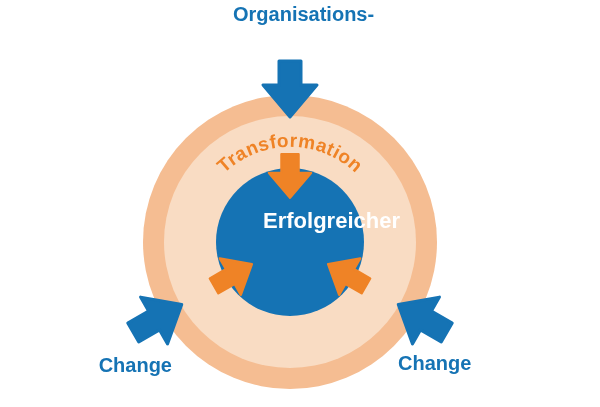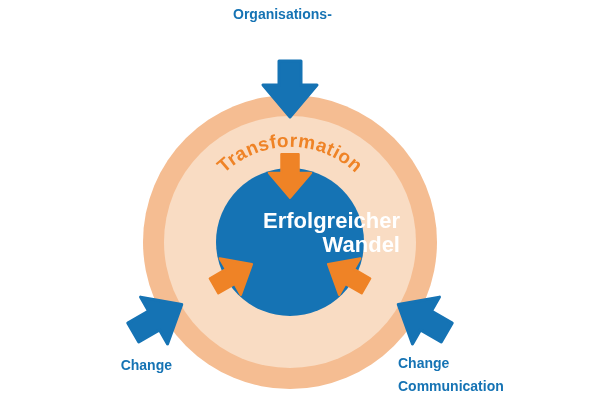--- a/index.html
+++ b/index.html
@@ -16,21 +16,21 @@
     font-family: "Liberation Sans", "DejaVu Sans", sans-serif;
   }
   .stage svg {
     position: absolute;
     left: 0;
     top: 0;
   }
   .label {
     position: absolute;
     font-weight: bold;
-    font-size: 14px;
+    font-size: 20px;
     line-height: 25px;
     color: #1573B4;
     white-space: nowrap;
   }
   .label span { display: block; }
   .label-top      { left: 233px; top: 2px;   text-align: left; }
   .label-bl       { right: 428px; top: 354px; text-align: right; line-height: 23px; }
   .label-br       { left: 398px;  top: 352px; text-align: left;  line-height: 23px; }
   .label-center {
     left: 180px;
@@ -83,21 +83,19 @@
   <div class="label label-top">
     <span>Organisations-</span>
   </div>
 
   <div class="label label-bl">
     <span>Change</span>
   </div>
 
   <div class="label label-br">
     <span>Change</span>
-    <span>Communication</span>
   </div>
 
   <div class="label label-center">
     <span>Erfolgreicher</span>
-    <span>Wandel</span>
   </div>
 
 </div>
 
 </body></html>

